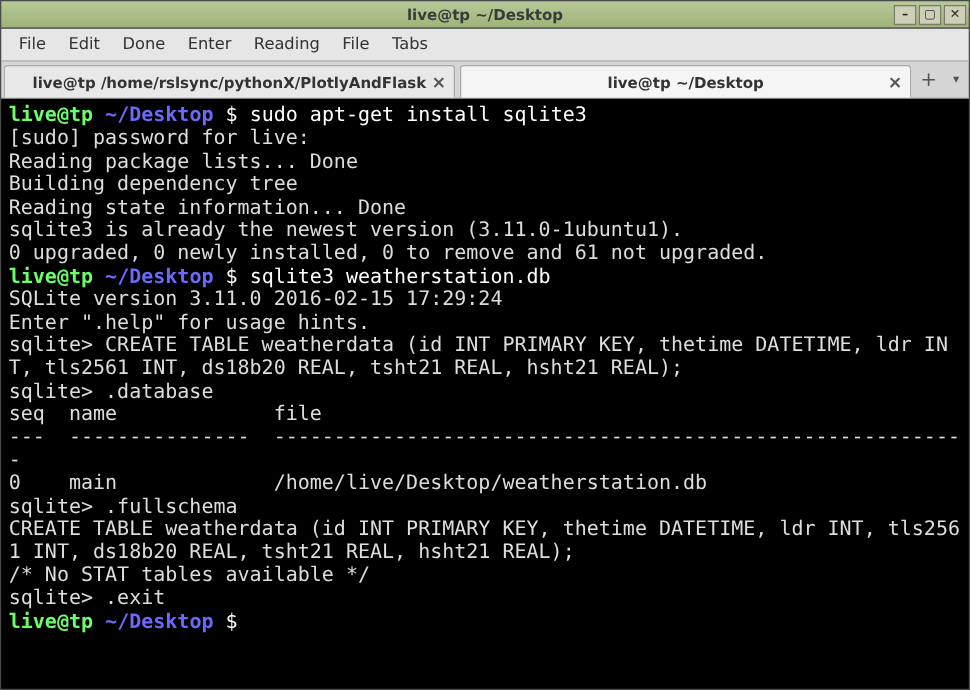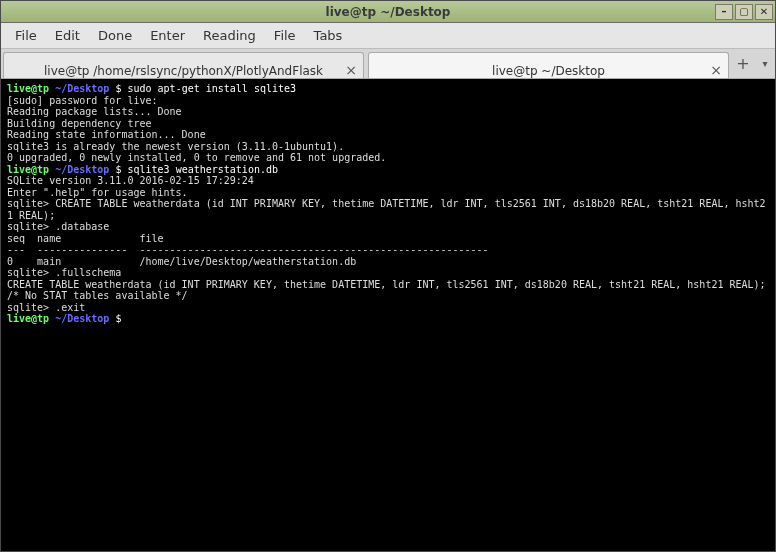--- a/index.html
+++ b/index.html
@@ -74,26 +74,27 @@
       border-bottom: 1px solid #aaa;
     }
     .tab {
       flex: 1;
       background: #e8e8e8;
       border: 1px solid #aaa;
       border-bottom: none;
       margin: 3px 2px 0 2px;
       border-radius: 3px 3px 0 0;
       display: flex;
-      align-items: flex-end;
+      align-items: center;
       justify-content: center;
       position: relative;
       font-size: 12px;
       color: #333;
       cursor: pointer;
+      font-weight: bold;
     }
     .tab.active {
       background: #f5f5f5;
     }
     .tab-close {
       position: absolute;
       right: 6px;
       font-size: 14px;
       color: #555;
       cursor: pointer;
@@ -114,21 +115,21 @@
       justify-content: center;
       font-size: 10px;
       color: #555;
       cursor: pointer;
     }
     .terminal {
       flex: 1;
       background: #000;
       padding: 4px 6px;
       font-family: "DejaVu Sans Mono", "Liberation Mono", monospace;
-      font-size: 10px;
+      font-size: 16px;
       line-height: 1.15;
       color: #ddd;
       white-space: pre-wrap;
       word-break: break-all;
       overflow: hidden;
     }
     .prompt-user { color: #6aff6a; font-weight: bold; }
     .prompt-path { color: #6a6aff; font-weight: bold; }
     .prompt-sym { color: #fff; }
     .cmd { color: #fff; }

